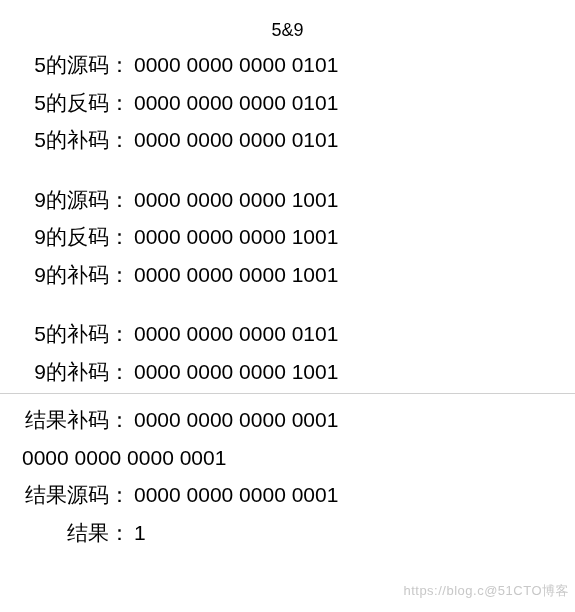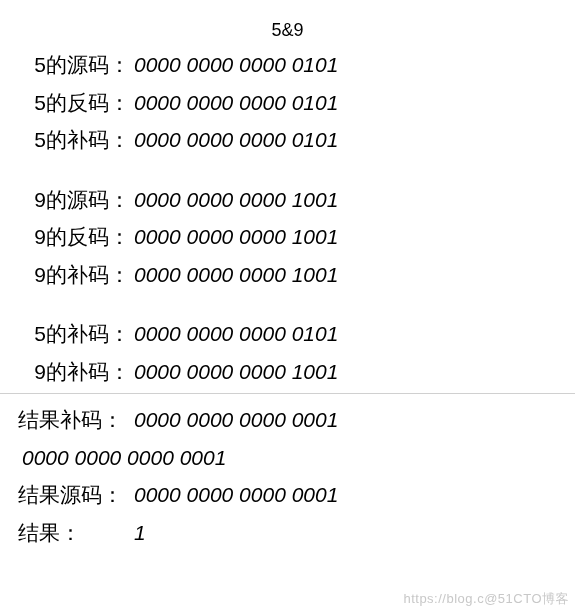--- a/index.html
+++ b/index.html
@@ -27,37 +27,37 @@
       margin-bottom: 6px;
       line-height: 1.5;
     }
     .label {
       min-width: 112px;
       text-align: right;
       padding-right: 0;
     }
     .value {
       padding-left: 4px;
-      font-style: italic;
     }
     .group-gap {
       height: 22px;
     }
     .divider {
       border: none;
       border-top: 1px solid #d0d0d0;
       margin: 6px -18px 10px -18px;
     }
     .result-label {
       min-width: 112px;
+      text-align: right;
     }
     .watermark {
       position: absolute;
       right: 6px;
-      bottom: 4px;
+      bottom: 12px;
       font-size: 13px;
       color: #c8c8c8;
       letter-spacing: 0.5px;
     }
   </style>
 </head>
 <body>
 
 <div class="title">5&amp;9</div>
 

